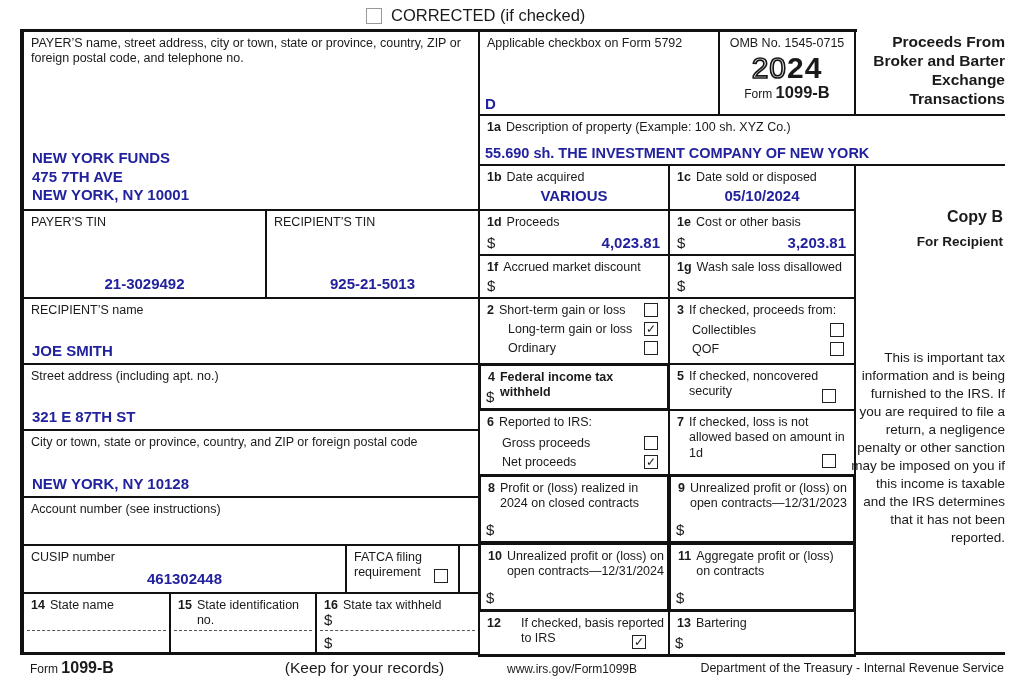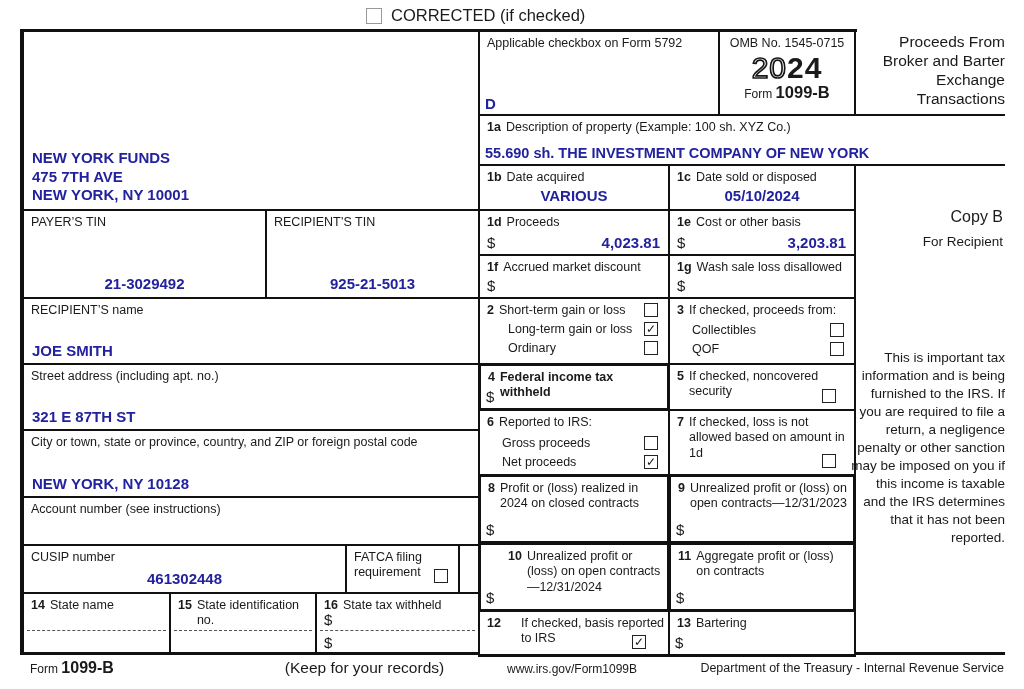--- a/index.html
+++ b/index.html
@@ -20,35 +20,38 @@
   .dollar { font-size:15px; color:#1a1a1a; font-weight:normal; }
   .cb { display:inline-block; width:14px; height:14px; border:1.7px solid #222; background:#fff; font-size:12px; line-height:12px; text-align:center; color:#1a1a1a; flex:0 0 auto; }
   .cb.gray { border-color:#999; }
   .opt-row { display:flex; justify-content:space-between; align-items:flex-start; padding:0 10px 0 7px; margin-top:5px; }
   .opt-row .t { font-size:12.5px; }
   .opt-row .t .bn { font-weight:bold; margin-right:5px; }
   .opt-row.indent { padding-left:28px; }
   .dashline { position:absolute; left:3px; right:3px; border-top:1.5px dashed #555; }
   .edge { position:absolute; background:#111; }
   .notice { position:absolute; font-size:13.5px; line-height:1.33; text-align:right; }
-  .rhead { position:absolute; font-weight:normal; text-align:right; }
+  .rhead { position:absolute; font-weight:bold; text-align:right; }
 </style>
 </head>
 <body>
 
 <div style="position:absolute; left:366px; top:6px; display:flex; align-items:center; gap:9px;">
   <span class="cb gray" style="width:16px;height:16px;"></span>
   <span style="font-size:16.5px;">CORRECTED (if checked)</span>
 </div>
 
 <div class="edge" style="left:20px; top:29px; width:3px; height:626px;"></div>
 <div class="edge" style="left:20px; top:29px; width:837px; height:3px;"></div>
 <div class="edge" style="left:20px; top:652px; width:985px; height:3px;"></div>
 
 <div class="cell" style="left:22px; top:30px; width:458px; height:181px;">
+  <div class="lbl" style="padding-right:8px;">
+      <span>PAYER’S name, street address, city or town, state or province, country, ZIP or foreign postal code, and telephone no.</span>
+    </div>
   <div class="bottom-left blue val-lg" style="line-height:1.25;">
     <div>NEW YORK FUNDS</div>
     <div>475 7TH AVE</div>
     <div>NEW YORK, NY 10001</div>
   </div>
 </div>
 
 <div class="cell" style="left:22px; top:209px; width:245px; height:90px;">
   <div class="lbl">
       <span>PAYER’S TIN</span>
@@ -289,21 +292,21 @@
   <div class="lbl">
       <span class="bn">9</span>
       <span>Unrealized profit or (loss) on open contracts—12/31/2023</span>
     </div>
   <div class="money-row" style="left:5px;">
       <span class="dollar">$</span>
       <span class="blue val-lg"></span>
     </div>
 </div>
 
-<div class="cell thick" style="left:478px; top:542px; width:192px; height:70px;padding-left:20px;">
+<div class="cell thick" style="left:478px; top:542px; width:192px; height:70px;">
   <div class="lbl">
       <span class="bn">10</span>
       <span>Unrealized profit or (loss) on open contracts—12/31/2024</span>
     </div>
   <div class="money-row" style="left:5px;">
       <span class="dollar">$</span>
       <span class="blue val-lg"></span>
     </div>
 </div>
 <div class="cell thick" style="left:668px; top:542px; width:188px; height:70px;">

